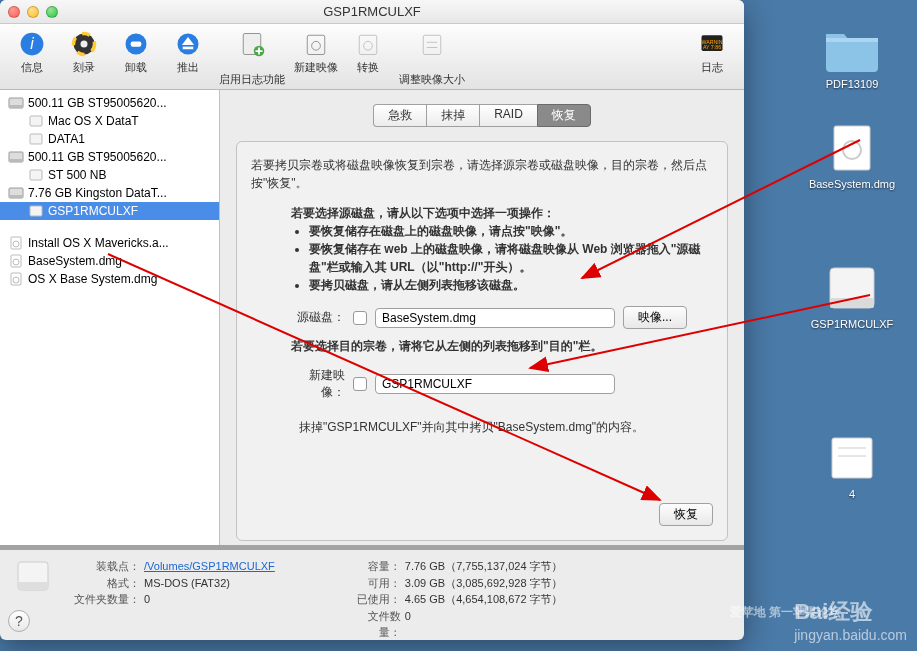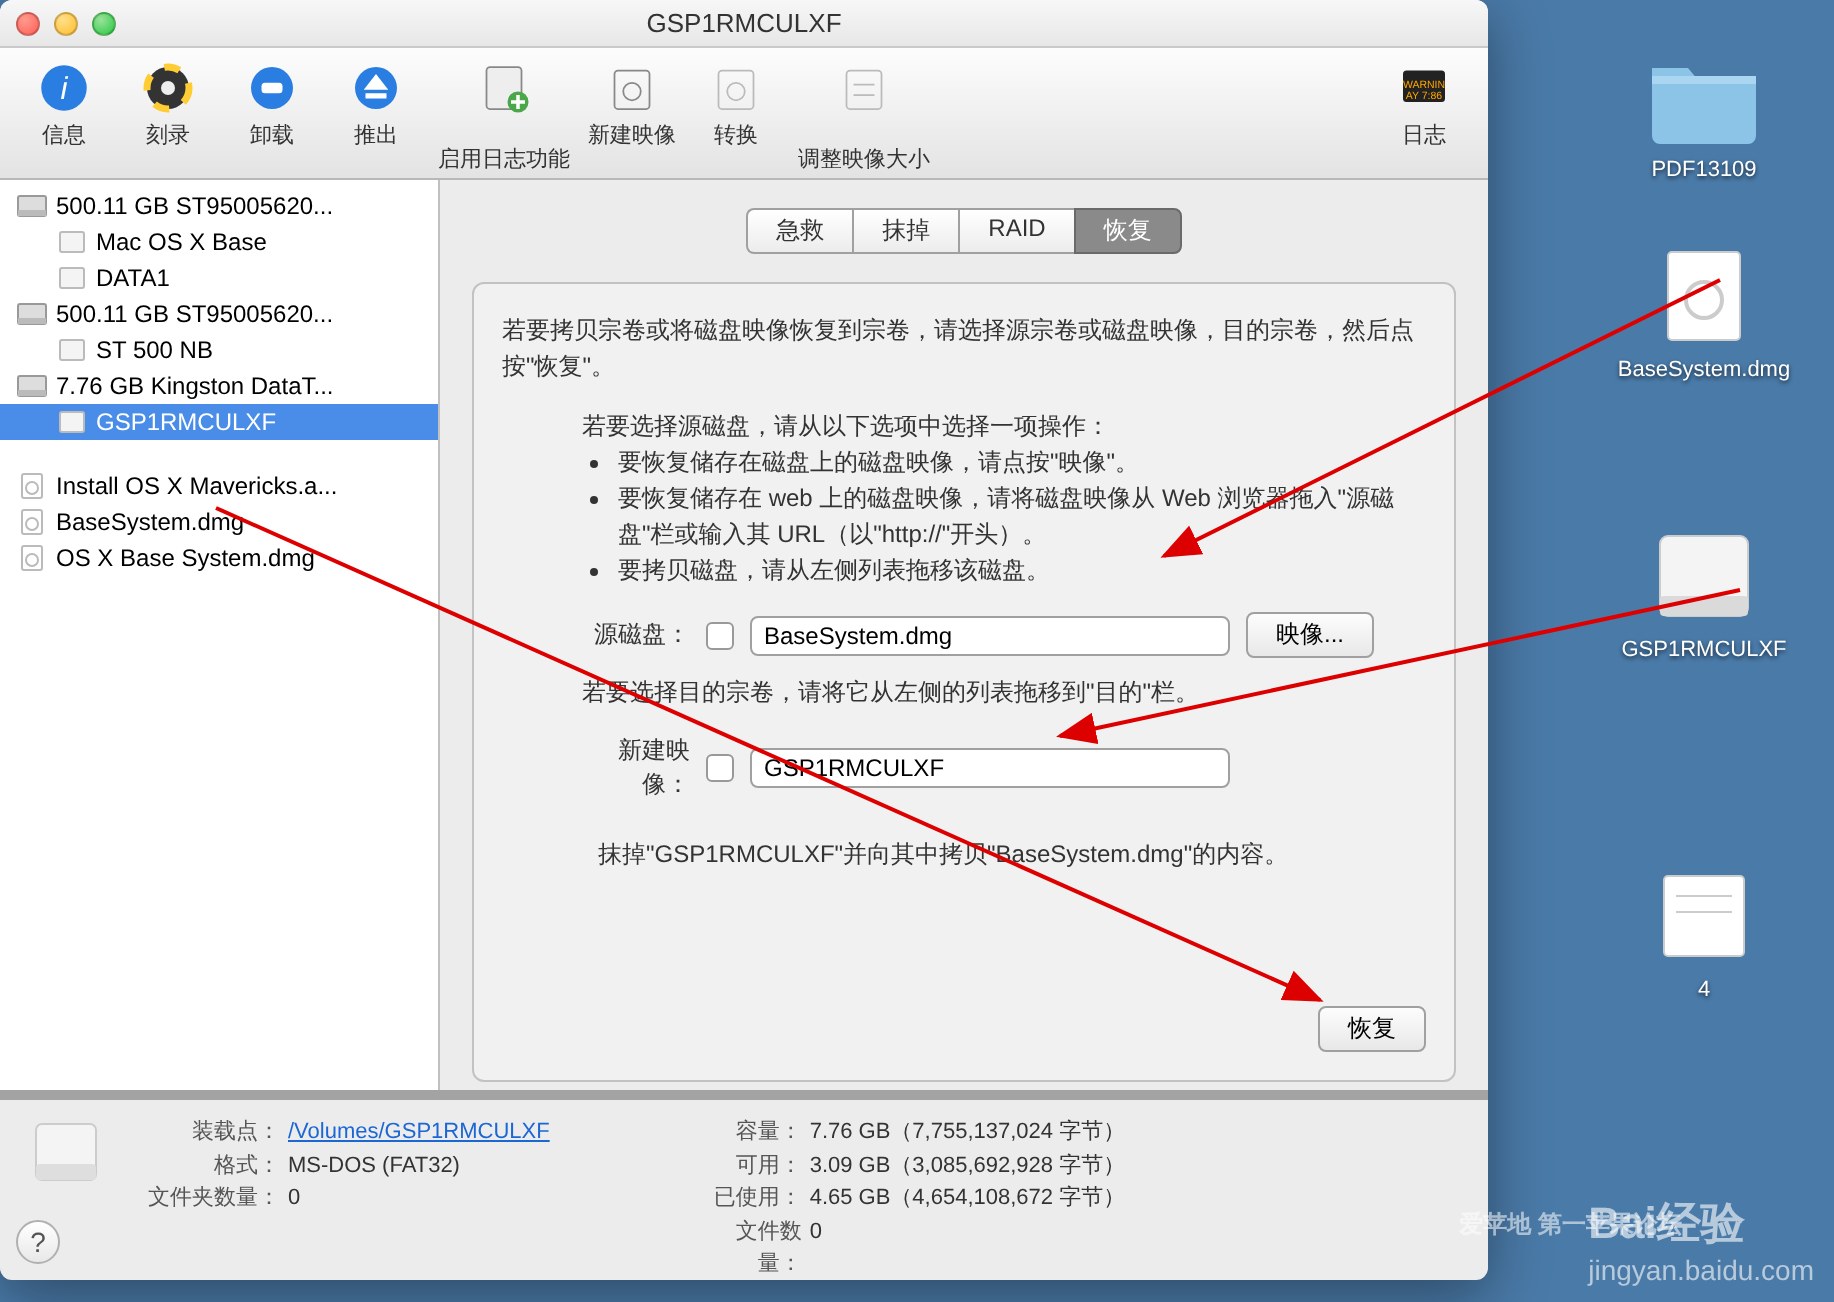--- a/index.html
+++ b/index.html
@@ -30,21 +30,21 @@
 .dicon svg { width: 100%; height: 100%; }
 
 .main { flex: 1; padding: 14px 16px; font-size: 12px; color: #333; position: relative; }
 .tabs { display: flex; justify-content: center; margin-bottom: 14px; }
 .tab { border: 1px solid #a0a0a0; background: linear-gradient(#fff,#ececec); padding: 2px 14px; font-size: 12px; border-right: 0; cursor: pointer; }
 .tab:first-child { border-radius: 4px 0 0 4px; }
 .tab:last-child { border-right: 1px solid #a0a0a0; border-radius: 0 4px 4px 0; }
 .tab.act { background: #8a8a8a; color: #fff; border-color: #6a6a6a; }
 .panel { border: 1px solid #c2c2c2; background: #f1f1f1; border-radius: 6px; padding: 14px; height: 400px; position: relative; }
 .instr { font-size: 12px; line-height: 1.5; margin-bottom: 12px; }
-.sub { margin-left: 40px; font-size: 12px; line-height: 1.5; margin-bottom: 12px; }
+.sub { margin-left: 40px; font-size: 12px; line-height: 1.5; margin-bottom: 12px; font-weight: bold; }
 .sub ul { margin-left: 18px; }
 .row { display: flex; align-items: center; gap: 8px; margin: 8px 0 8px 36px; }
 .row label { font-size: 12px; width: 58px; text-align: right; }
 .chk { width: 14px; height: 14px; border: 1px solid #999; border-radius: 3px; background: #fff; }
 .inp { flex: 1; max-width: 240px; border: 1px solid #a0a0a0; border-radius: 4px; padding: 2px 6px; font-size: 12px; background: #fff; }
 .pbtn { border: 1px solid #a0a0a0; background: linear-gradient(#fdfdfd,#e8e8e8); border-radius: 4px; padding: 2px 14px; font-size: 12px; cursor: pointer; }
 .footer-note { font-size: 12px; margin: 18px 0 0 48px; }
 .restore-btn { position: absolute; bottom: 14px; right: 14px; }
 
 .bottom { display: flex; padding: 8px 14px; font-size: 11px; color: #333; align-items: flex-start; gap: 18px; }
@@ -186,21 +186,21 @@
           <span class="dicon"><svg viewBox="0 0 16 14">
               <rect x="1" y="2" width="14" height="10" rx="1" fill="#ddd" stroke="#999"></rect>
               <rect x="1" y="9" width="14" height="3" fill="#bbb"></rect>
             </svg></span>
           <span>500.11 GB ST95005620...</span>
         </div>
         <div class="srow ind1">
           <span class="dicon"><svg viewBox="0 0 16 14">
               <rect x="2" y="2" width="12" height="10" rx="1" fill="#f4f4f4" stroke="#bbb"></rect>
             </svg></span>
-          <span>Mac OS X Base</span>
+          <span>Mac OS X DataT</span>
         </div>
         <div class="srow ind1">
           <span class="dicon"><svg viewBox="0 0 16 14">
               <rect x="2" y="2" width="12" height="10" rx="1" fill="#f4f4f4" stroke="#bbb"></rect>
             </svg></span>
           <span>DATA1</span>
         </div>
         <div class="srow">
           <span class="dicon"><svg viewBox="0 0 16 14">
               <rect x="1" y="2" width="14" height="10" rx="1" fill="#ddd" stroke="#999"></rect>

